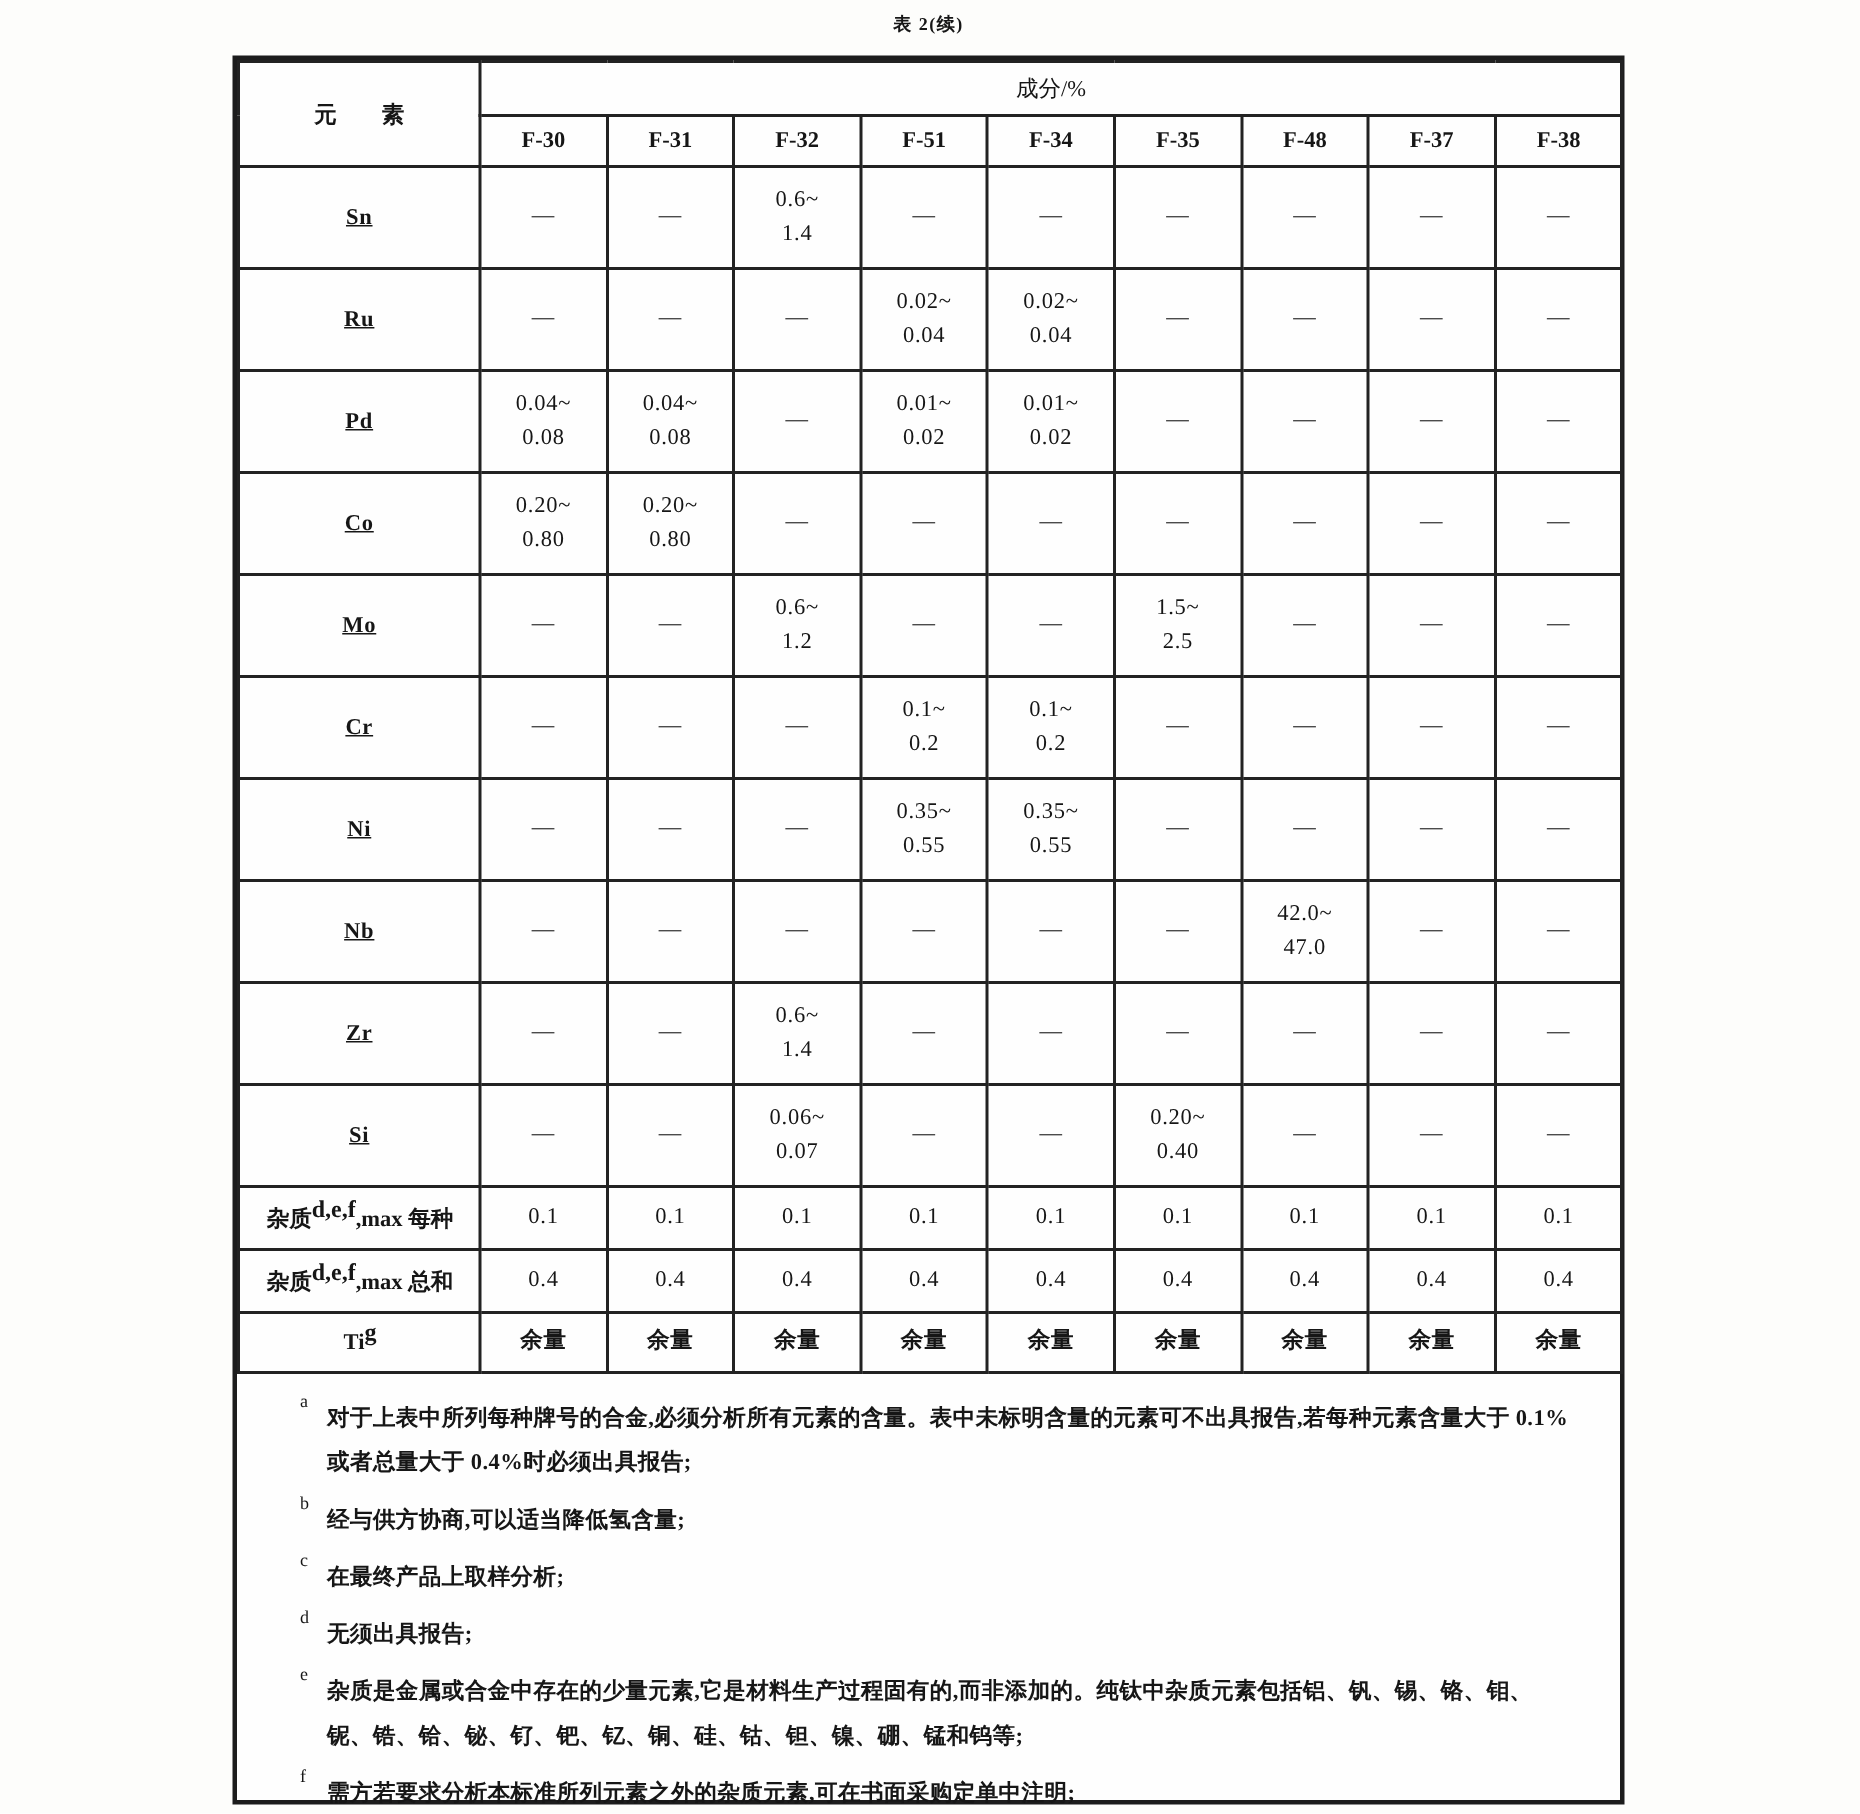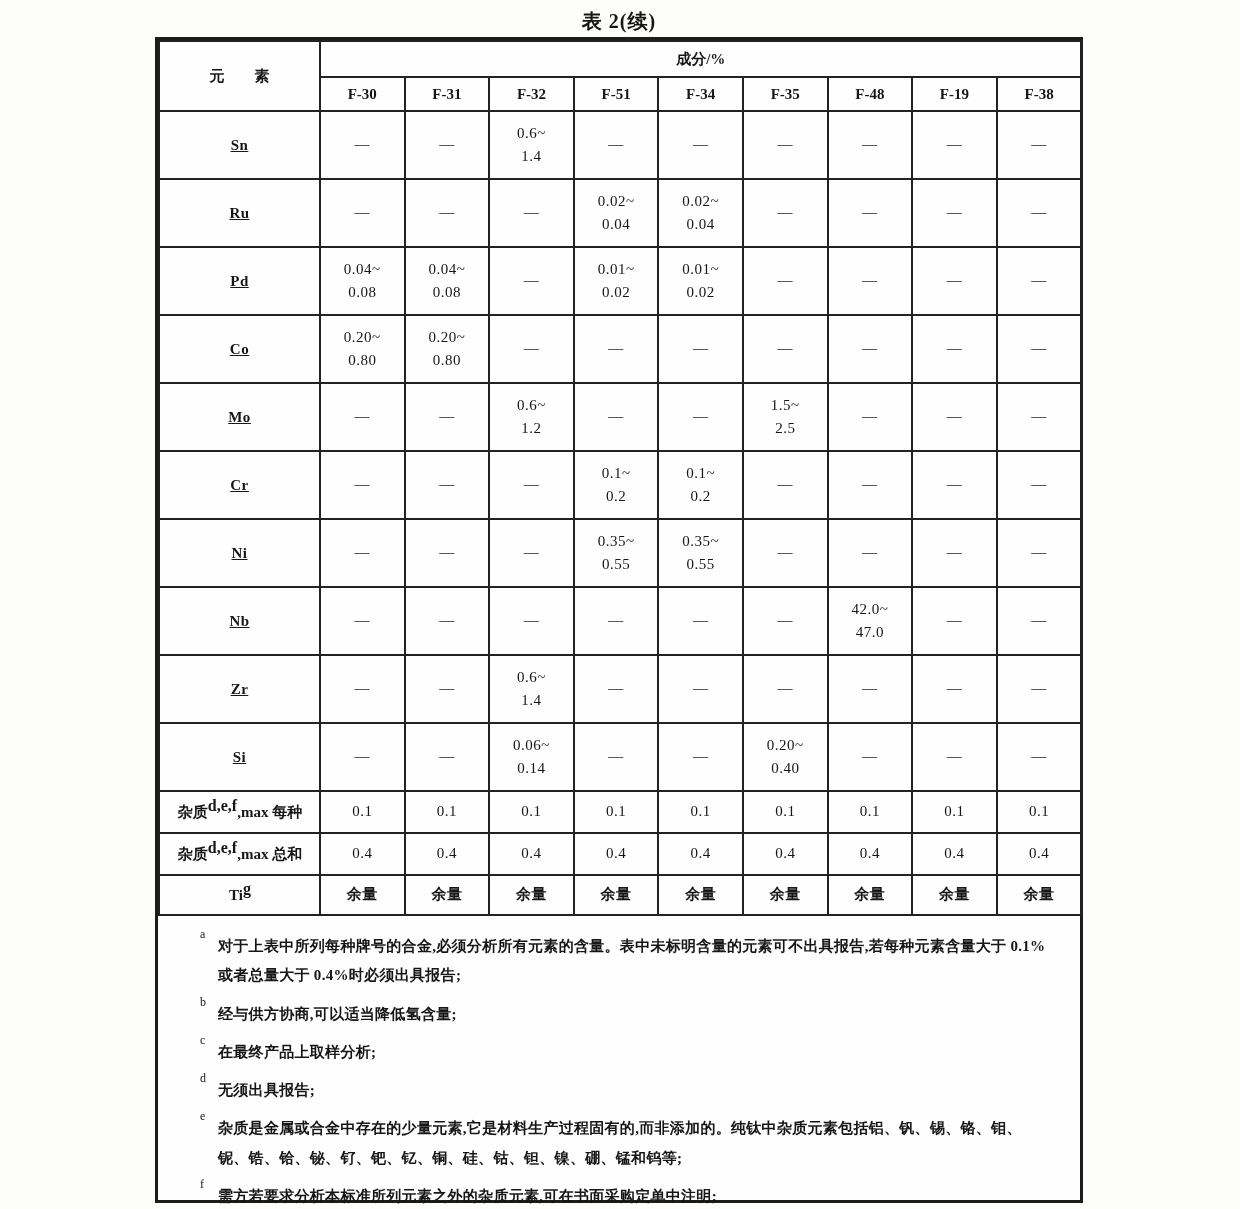--- a/index.html
+++ b/index.html
@@ -7,21 +7,21 @@
     width: 1240px; height: 1209px;
     background: #fdfdfb;
     color: #161616;
     font-family: "Liberation Serif", "DejaVu Serif", serif;
     position: relative;
   }
   .doc-title {
     position: absolute;
     top: 8px; left: 155px; width: 928px;
     text-align: center;
-    font-size: 20px;
+    font-size: 12px;
     font-weight: bold;
     letter-spacing: 1px;
   }
   .frame {
     position: absolute;
     top: 37px; left: 155px;
     width: 928px; height: 1166px;
     border: 3px solid #1c1c1c;
     background: #fefefe;
   }
@@ -32,21 +32,21 @@
   }
   table.comp col.el-col { width: 161px; }
   table.comp col.v-col  { width: 84.6px; }
   table.comp th, table.comp td {
     border: 2px solid #222;
     text-align: center;
     vertical-align: middle;
     font-size: 15px;
     padding: 2px 3px;
   }
-  th.comp-head { height: 36px; font-weight: bold; font-size: 16px; }
+  th.comp-head { height: 36px; font-weight: normal; font-size: 16px; }
   th.el-head   { font-weight: bold; font-size: 16px; }
   tr.grade-row th { height: 34px; font-weight: bold; font-size: 15px; }
   tbody.elements td { height: 68px; }
   td.val-cell { white-space: pre-line; line-height: 1.55; letter-spacing: 0.5px; }
   td.el-cell  { font-weight: bold; letter-spacing: 0.5px; text-decoration: underline; }
   tbody.special tr.imp-row td { height: 42px; }
   tbody.special tr.ti-row td  { height: 40px; font-weight: bold; }
   tbody.special td.label-cell { font-weight: bold; text-align: center; padding-left: 4px; }
   sup { font-size: 16px; line-height: 0; }
   .footnotes {
@@ -94,21 +94,21 @@
         <th colspan="9" class="comp-head">成分/%</th>
       </tr>
       <tr class="grade-row" id="grade-headers">
           <th>F-30</th>
           <th>F-31</th>
           <th>F-32</th>
           <th>F-51</th>
           <th>F-34</th>
           <th>F-35</th>
           <th>F-48</th>
-          <th>F-19</th>
+          <th>F-37</th>
           <th>F-38</th>
         </tr>
     </thead>
     <tbody class="elements" id="element-rows">
         <tr>
           <td class="el-cell">Sn</td>
           <td class="val-cell">—</td>
           <td class="val-cell">—</td>
           <td class="val-cell">0.6~
 1.4</td>
@@ -229,21 +229,21 @@
           <td class="val-cell">—</td>
           <td class="val-cell">—</td>
           <td class="val-cell">—</td>
           <td class="val-cell">—</td>
         </tr>
         <tr>
           <td class="el-cell">Si</td>
           <td class="val-cell">—</td>
           <td class="val-cell">—</td>
           <td class="val-cell">0.06~
-0.14</td>
+0.07</td>
           <td class="val-cell">—</td>
           <td class="val-cell">—</td>
           <td class="val-cell">0.20~
 0.40</td>
           <td class="val-cell">—</td>
           <td class="val-cell">—</td>
           <td class="val-cell">—</td>
         </tr>
       </tbody>
     <tbody class="special" id="special-rows">

